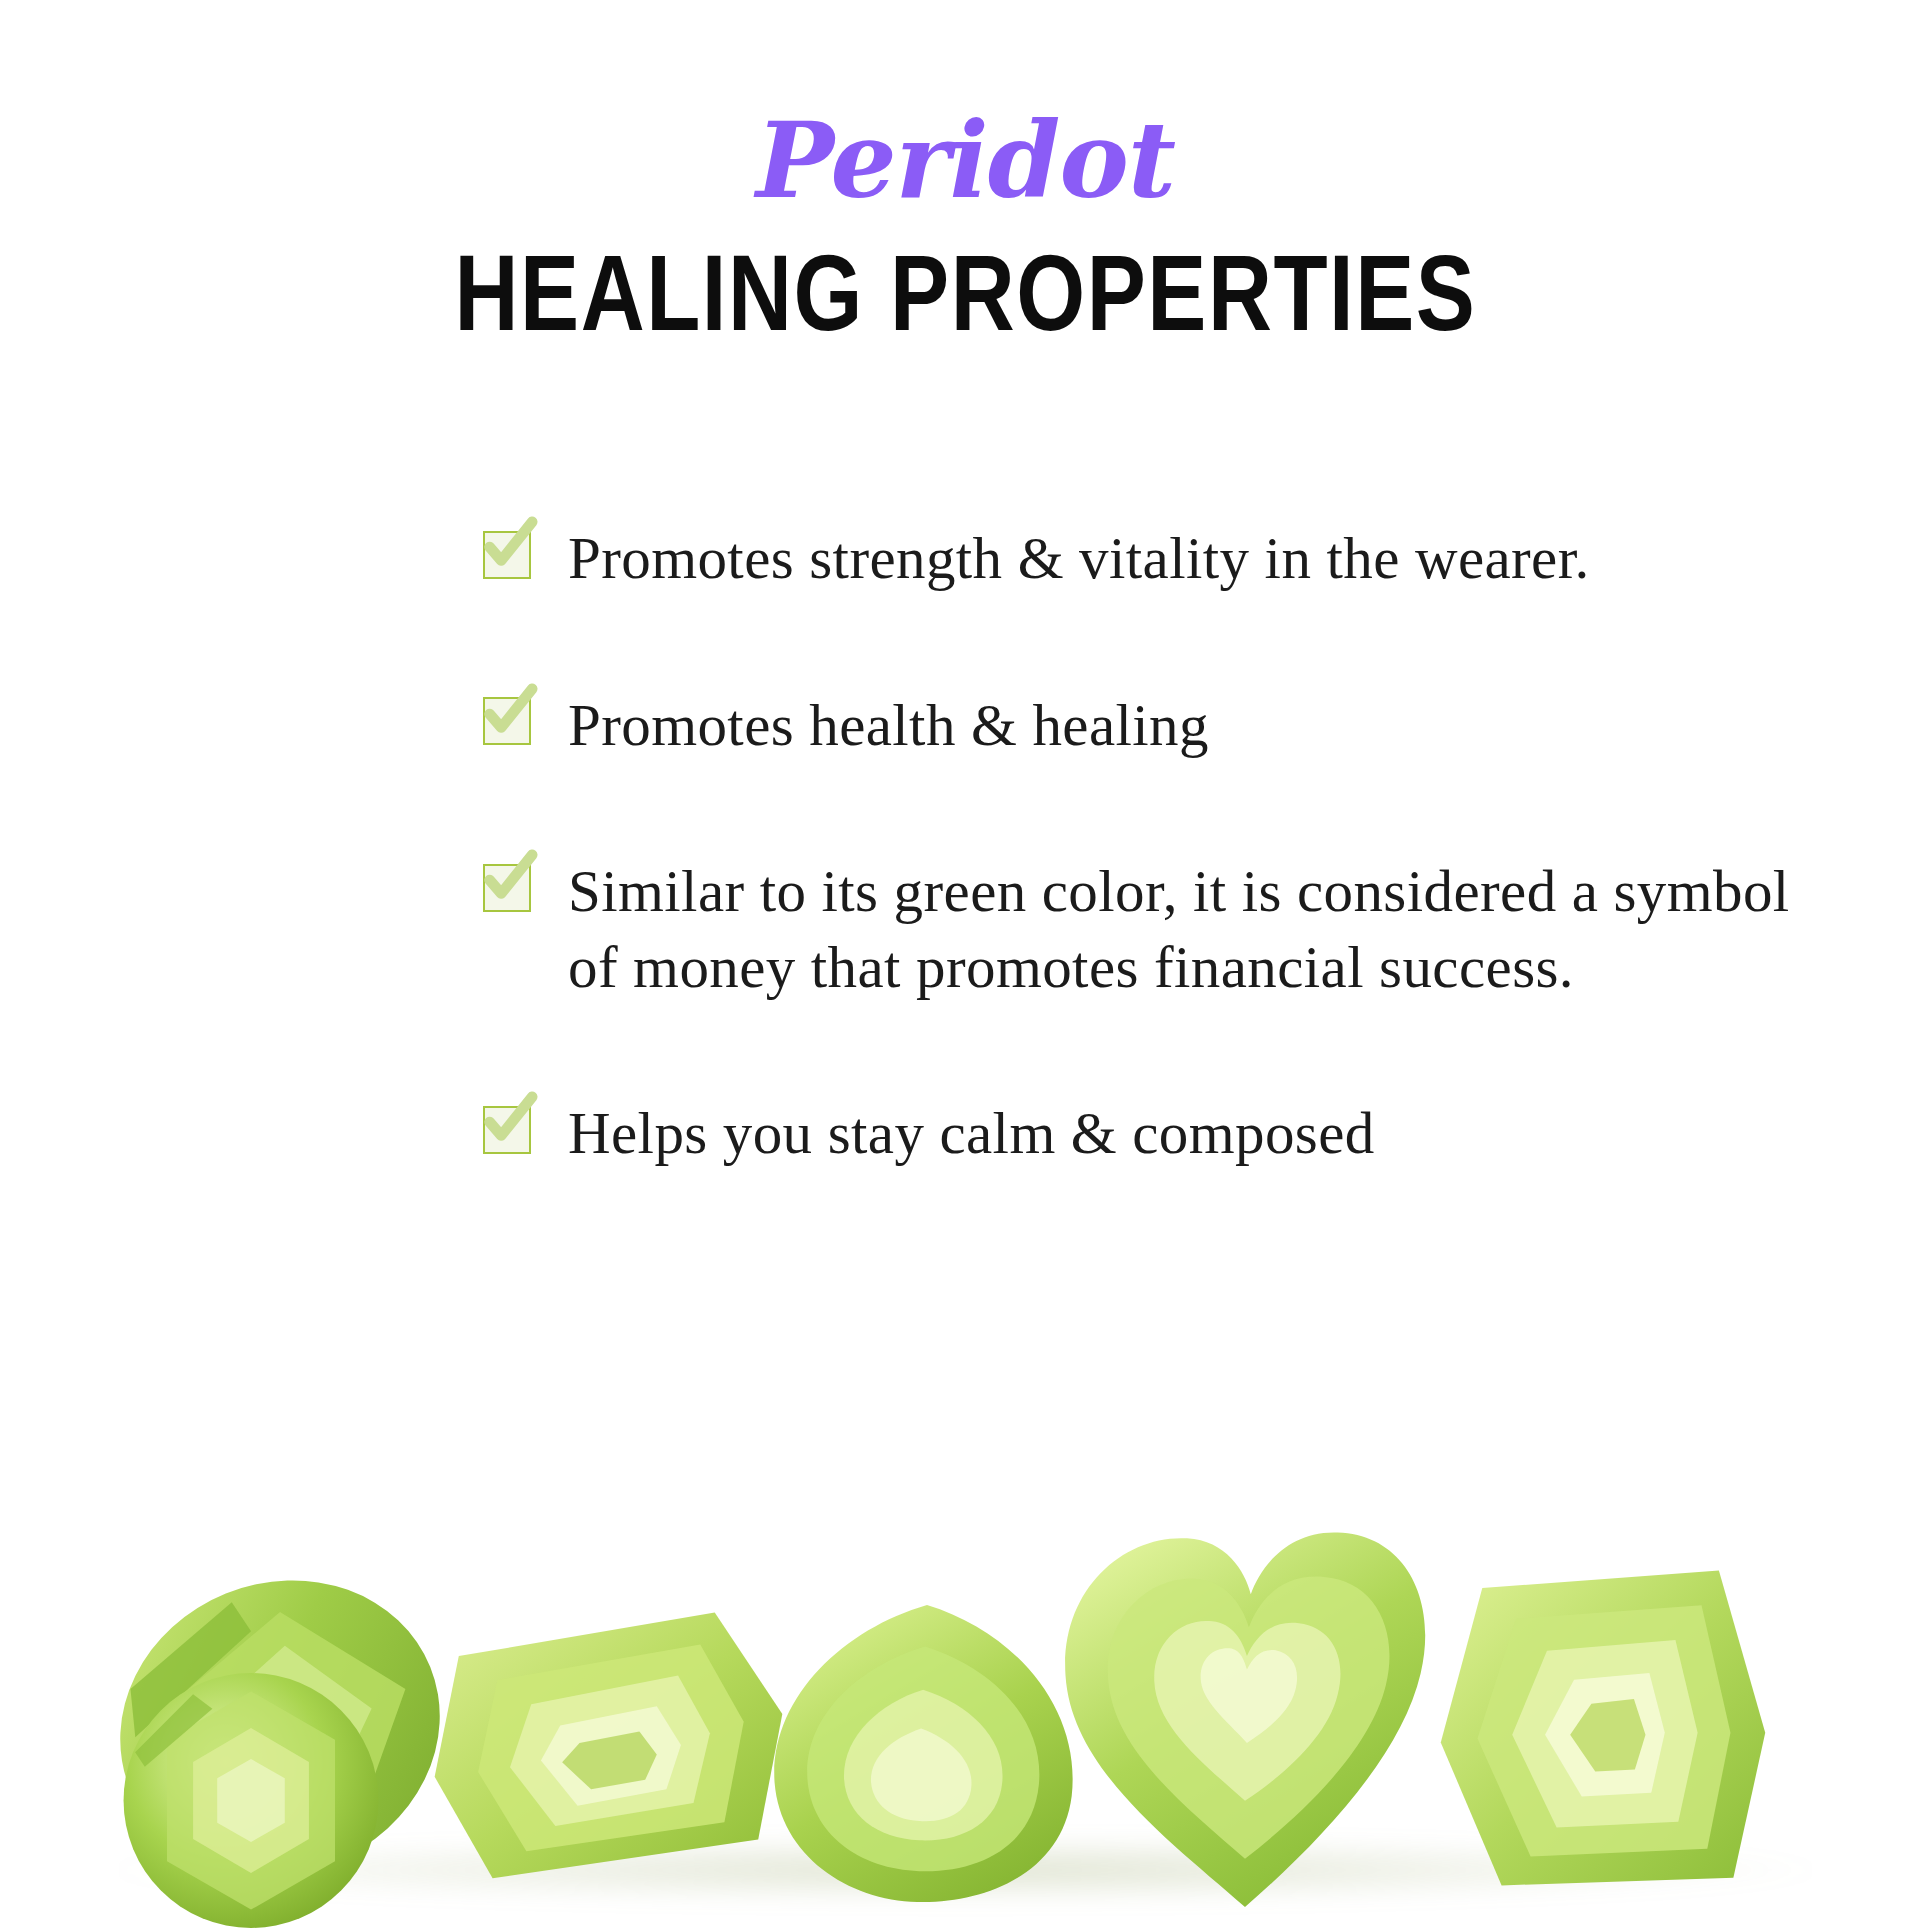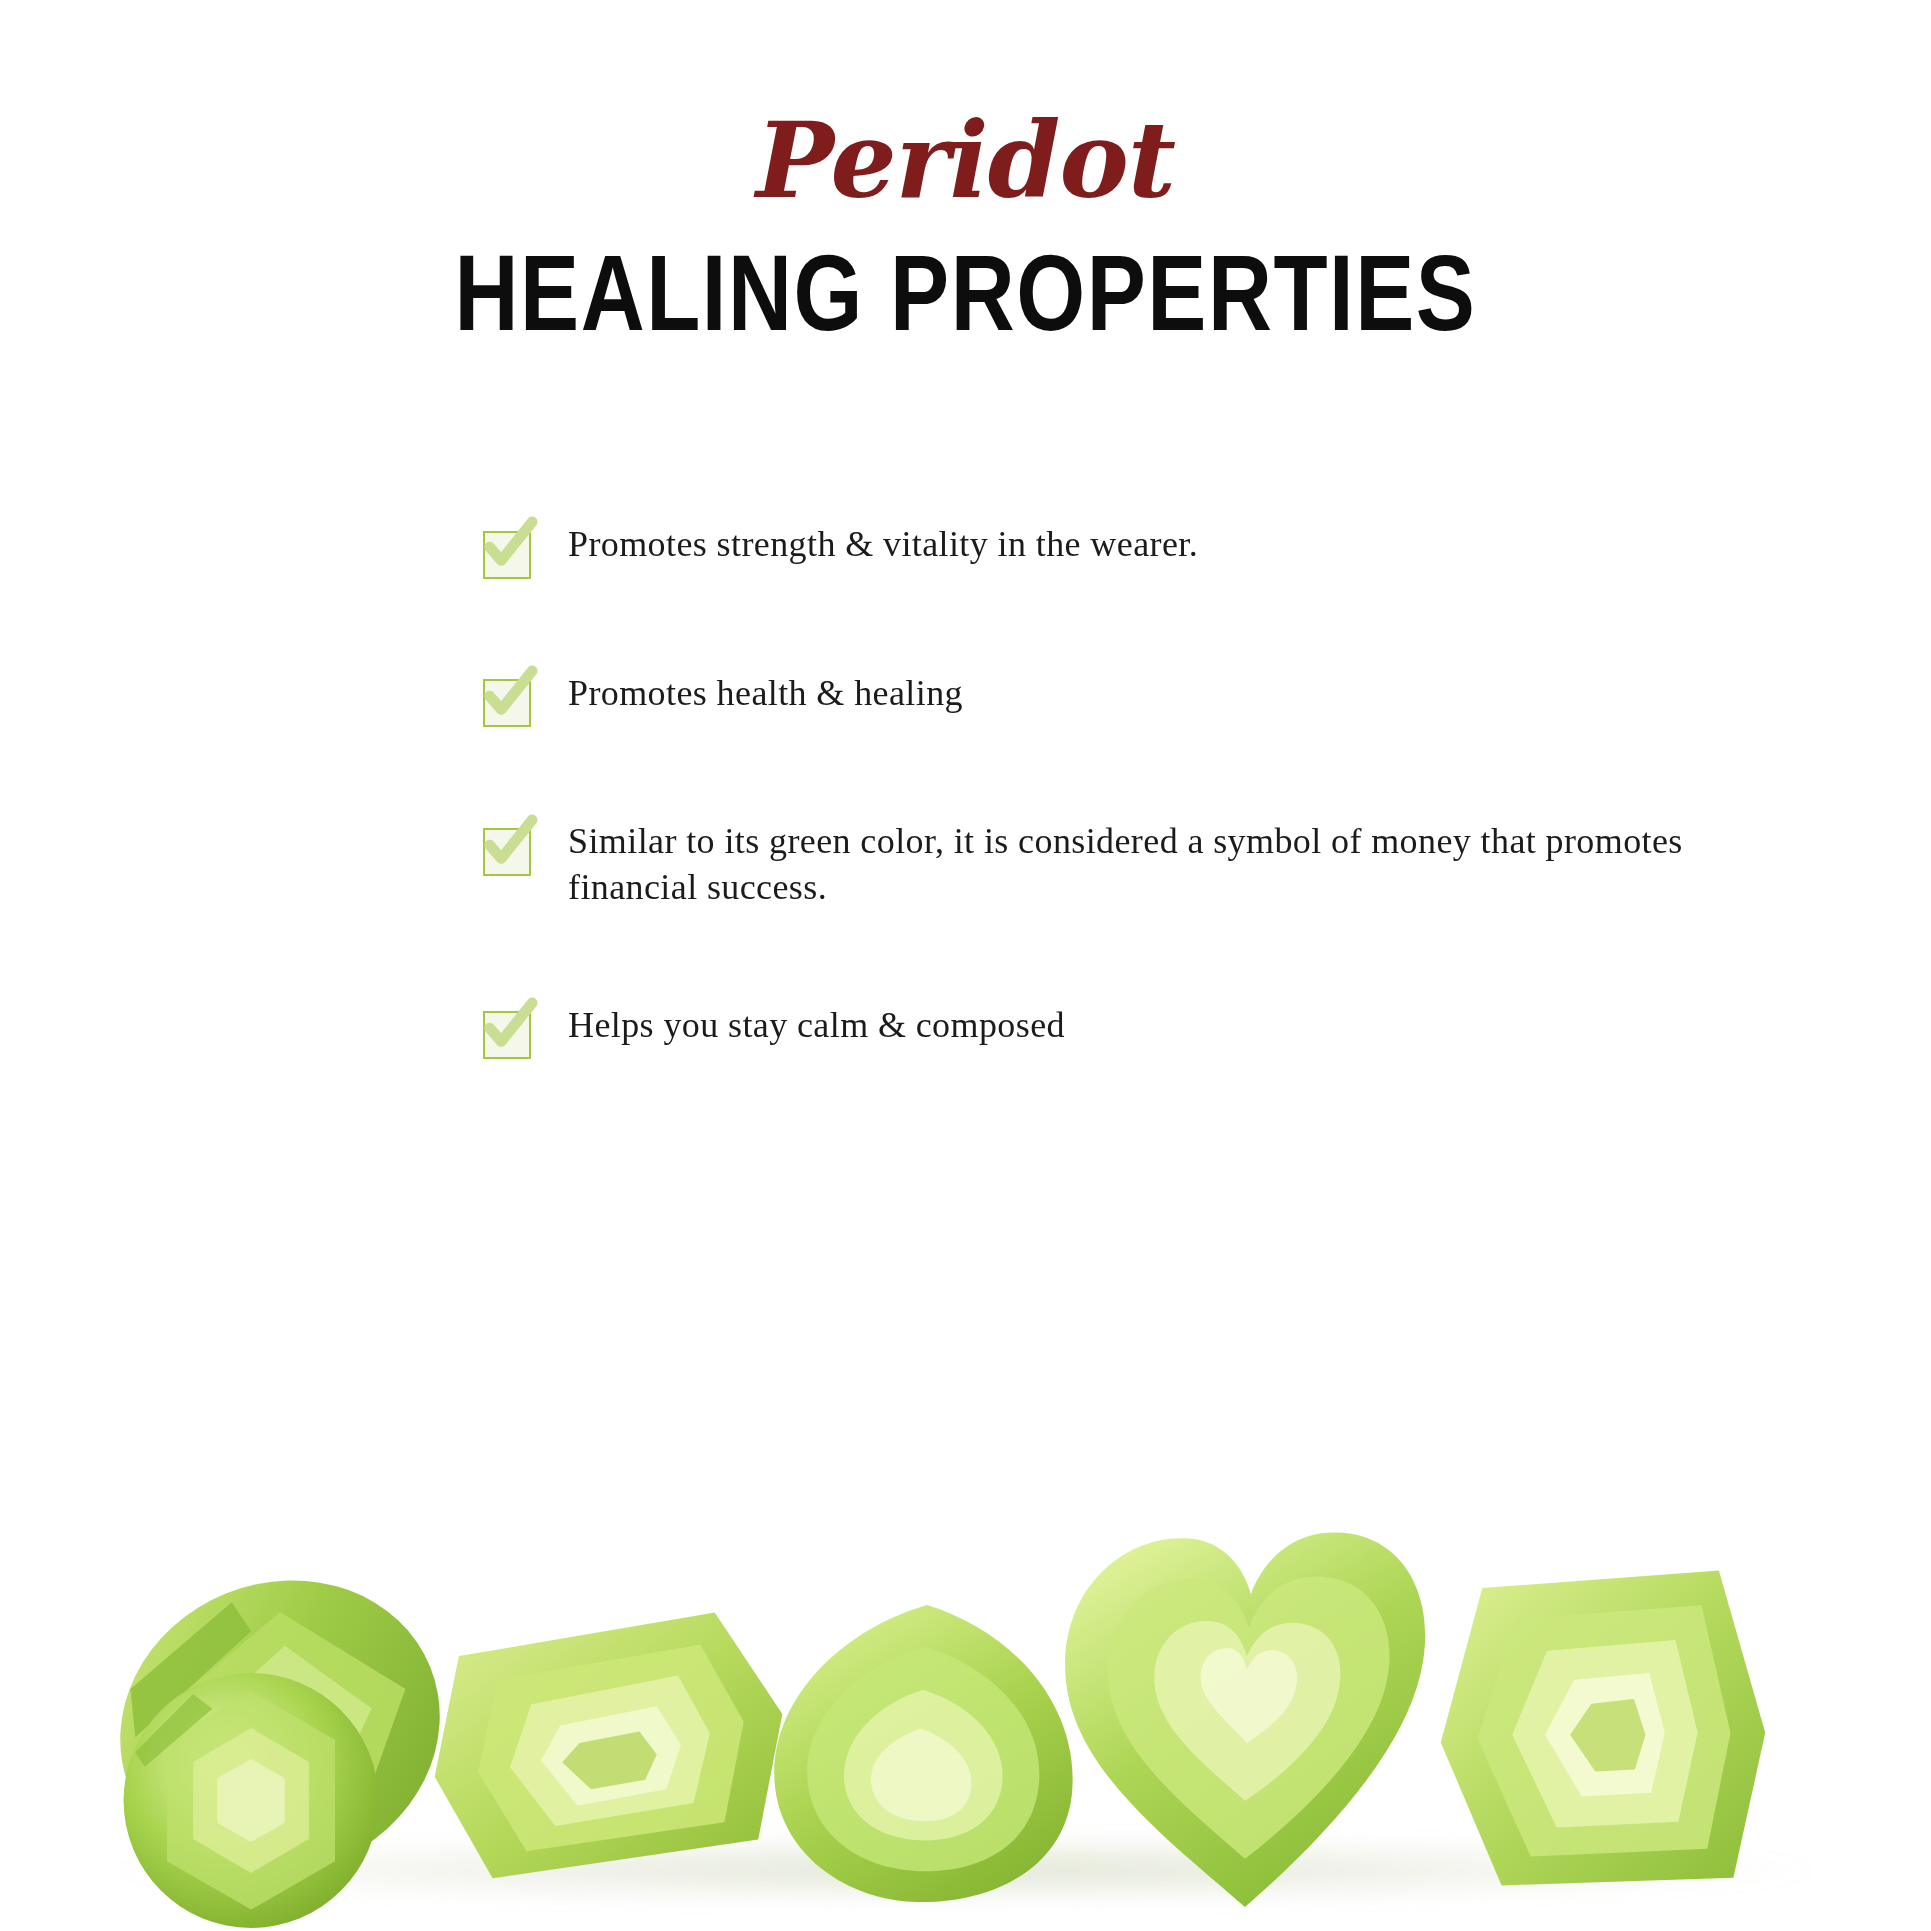--- a/index.html
+++ b/index.html
@@ -29,21 +29,21 @@
     width: 1931px;
     text-align: center;
   }
   .title-script {
     font-family: "DejaVu Serif", serif;
     font-style: italic;
     font-weight: 700;
     font-size: 104px;
     line-height: 1.05;
     letter-spacing: -1px;
-    color: #7f1d1d;
+    color: #8b5cf6;
     margin: 0;
   }
   .title-main {
     font-family: "Liberation Sans", sans-serif;
     font-weight: 700;
     font-size: 108px;
     line-height: 1.05;
     letter-spacing: 1.9px;
     color: #0d0d0d;
     margin: 21px 0 0 0;
@@ -79,21 +79,21 @@
   }
   .check-box svg {
     position: absolute;
     left: -6.8px;
     top: -16.4px;
     width: 60px;
     height: 60px;
   }
   .item-text {
     font-family: "Liberation Serif", serif;
-    font-size: 36px;
+    font-size: 59px;
     line-height: 1.28;
     letter-spacing: 0.4px;
     color: #1b1b1b;
     padding-top: 0px;
   }
 
   
   .gems {
     position: absolute;
     left: 0;

